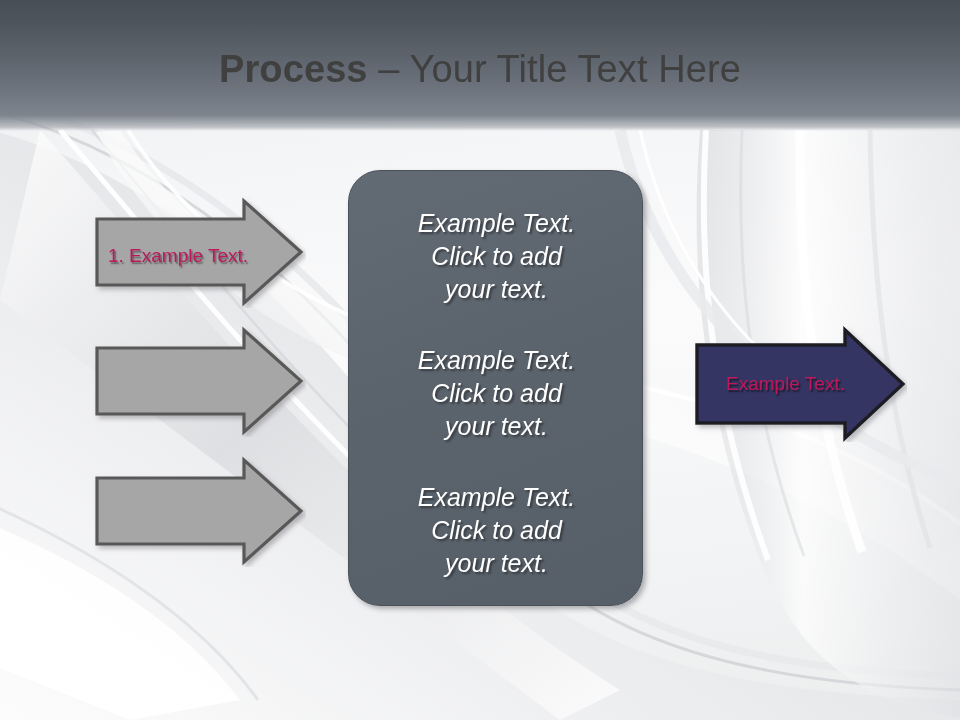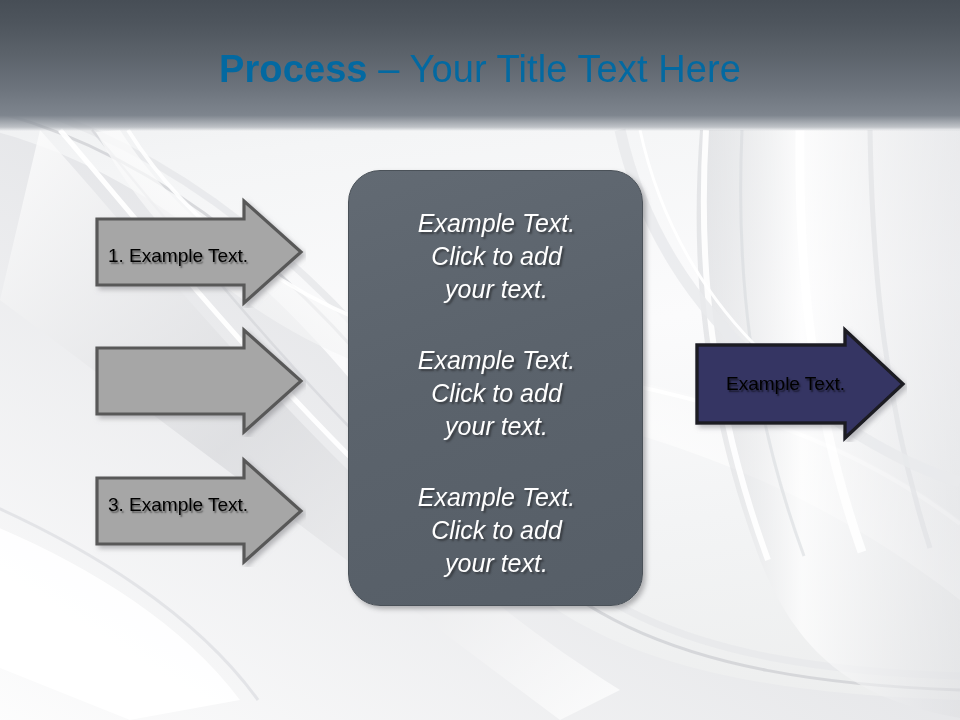--- a/index.html
+++ b/index.html
@@ -45,37 +45,37 @@
         #7e858e 88%,
         rgba(146,152,160,0.55) 97%,
         rgba(170,175,182,0.0) 100%);
   }
   .title {
     position: absolute;
     left: 0;
     top: 47px;
     width: 960px;
     text-align: center;
-    color: #0369a1;
+    color: #404040;
     font-size: 38px;
     line-height: 44px;
     letter-spacing: 0.1px;
     white-space: nowrap;
   }
   .title .bold { font-weight: bold; }
   .title .light { font-weight: normal; }
 
   
   .arrow {
     position: absolute;
     display: block;
   }
   .arrow-label {
     position: absolute;
-    color: #000000;
+    color: #be185d;
     font-size: 19px;
     line-height: 22px;
     white-space: nowrap;
     text-shadow: 1.5px 1.5px 1.5px rgba(60,60,60,0.65);
     pointer-events: none;
   }
 
   
   .panel {
     position: absolute;
@@ -186,21 +186,20 @@
   </svg>
   <div class="arrow-label" style="left:108px; top:245px;">1. Example Text.</div>
 
   <svg class="arrow" style="left:92px; top:325px; width:214px; height:112px;" viewBox="0 0 214 112">
     <polygon points="5,23 152,23 152,5 209,56 152,107 152,89 5,89" fill="#a6a6a6" stroke="#595959" stroke-width="3.2" stroke-linejoin="miter" filter="url(#shA)"></polygon>
   </svg>
 
   <svg class="arrow" style="left:92px; top:455px; width:214px; height:112px;" viewBox="0 0 214 112">
     <polygon points="5,23 152,23 152,5 209,56 152,107 152,89 5,89" fill="#a6a6a6" stroke="#595959" stroke-width="3.2" stroke-linejoin="miter" filter="url(#shA)"></polygon>
   </svg>
-  <div class="arrow-label" style="left:108px; top:494px;">3. Example Text.</div>
 
   <div class="panel">
     <div class="panel-inner">
       <div class="panel-block">Example Text.
 Click  to add
 your text.</div>
       <div class="panel-block">Example Text.
 Click  to add
 your text.</div>
       <div class="panel-block">Example Text.

